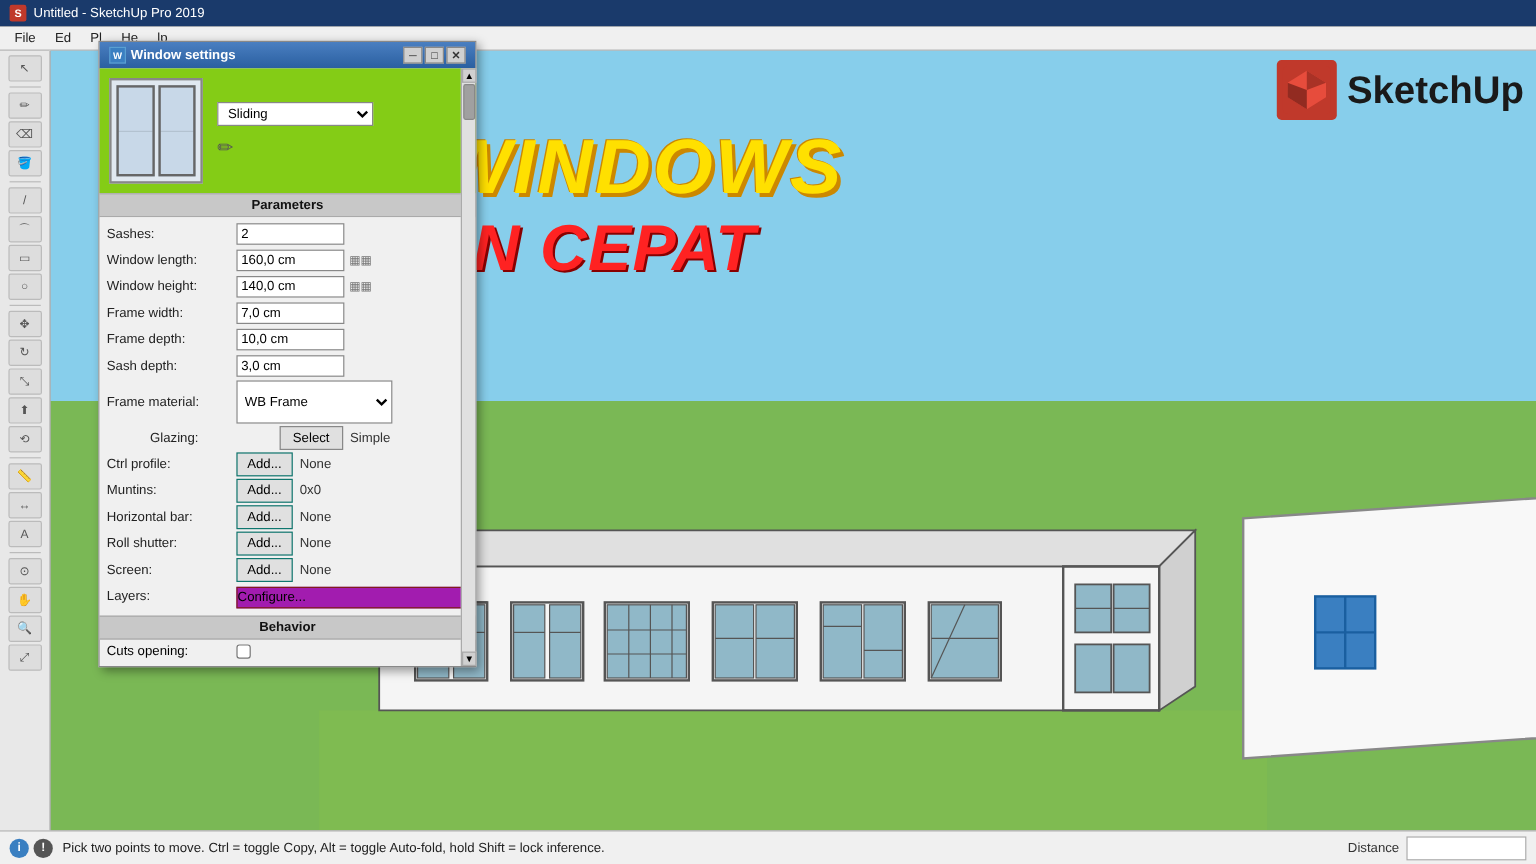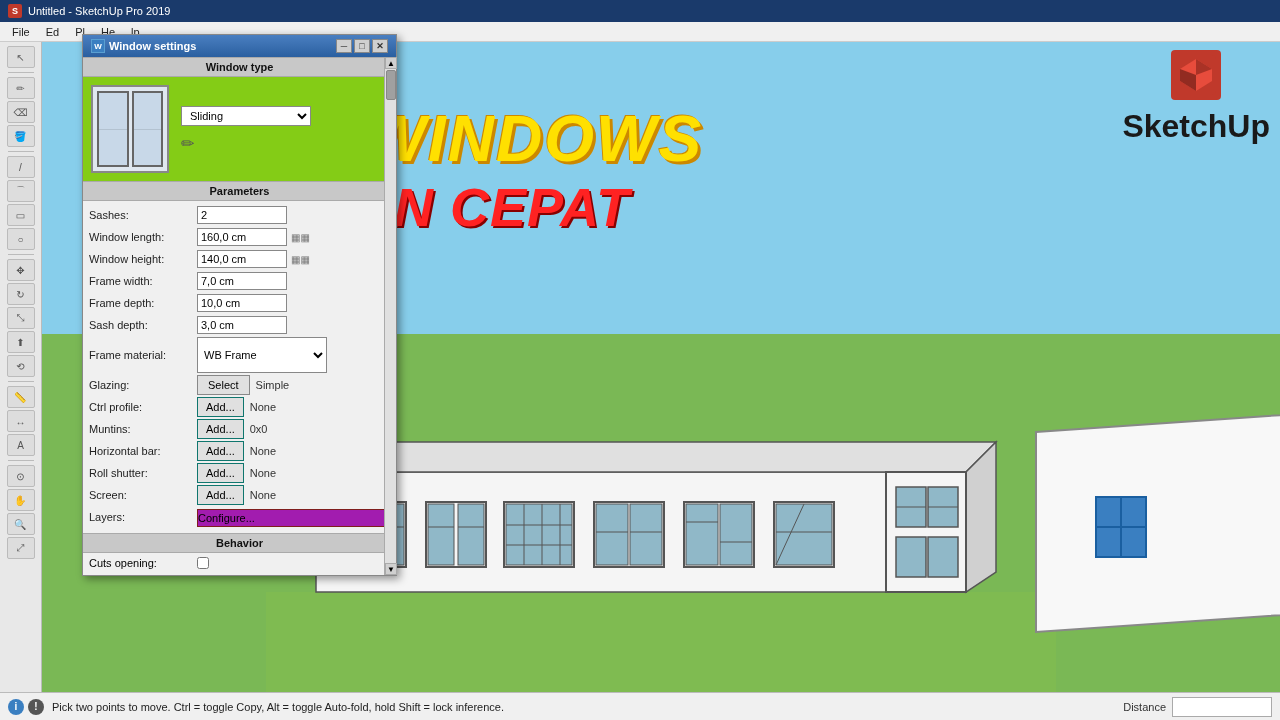--- a/index.html
+++ b/index.html
@@ -95,21 +95,20 @@
       overflow: hidden;
     }
 
     
     #sketchup-logo {
       position: absolute;
       top: 8px; right: 10px;
       display: flex;
       align-items: center;
       gap: 8px;
-      flex-direction: column;
     }
     #sketchup-logo .logo-icon {
       width: 50px; height: 50px;
       background: #c0392b;
       border-radius: 4px;
       display: flex; align-items: center; justify-content: center;
       color: white; font-size: 20px; font-weight: bold;
     }
     #sketchup-logo .logo-text {
       font-size: 32px;
@@ -287,20 +286,21 @@
       border: 1px solid #888;
       background: white;
       padding: 0 2px;
     }
 
     
     .glazing-row {
       display: flex;
       align-items: center;
       margin-bottom: 2px;
+      margin-left: 36px;
     }
     .glazing-controls {
       display: flex;
       align-items: center;
       gap: 6px;
     }
     button.select-btn {
       padding: 1px 10px;
       font-size: 11px;
       background: #e0e0e0;
@@ -566,21 +566,20 @@
       <div class="title-icon">W</div>
       <span>Window settings</span>
     </div>
     <div class="dlg-controls">
       <div class="dlg-ctrl-btn">─</div>
       <div class="dlg-ctrl-btn">□</div>
       <div class="dlg-ctrl-btn close">✕</div>
     </div>
   </div>
 
-  <div class="section-header">Window type</div>
   <div id="window-type-area">
     <div class="window-preview">
       <div class="window-pane"></div>
       <div class="window-pane"></div>
     </div>
     <div class="window-type-controls">
       <select class="window-select">
         <option>Sliding</option>
         <option>Casement</option>
         <option>Fixed</option>

